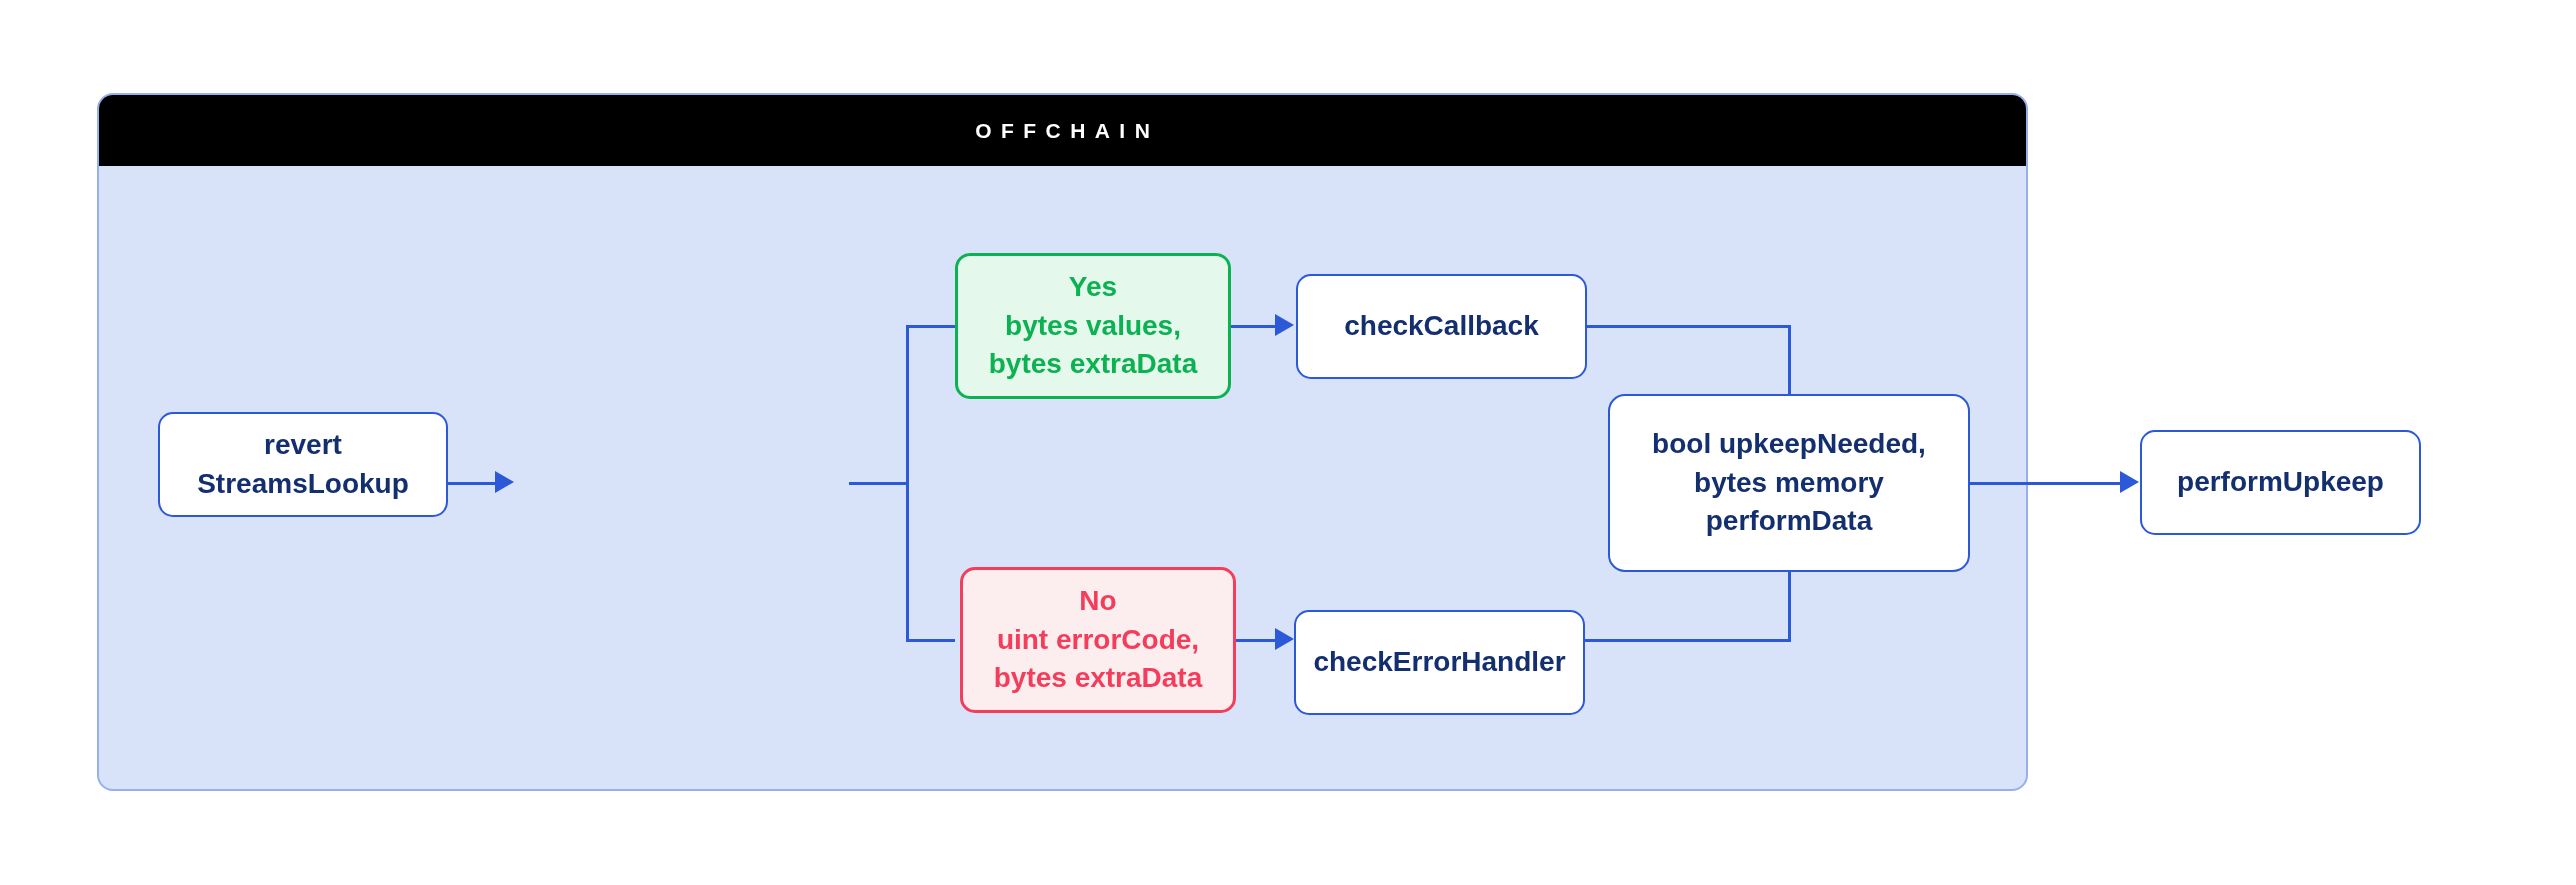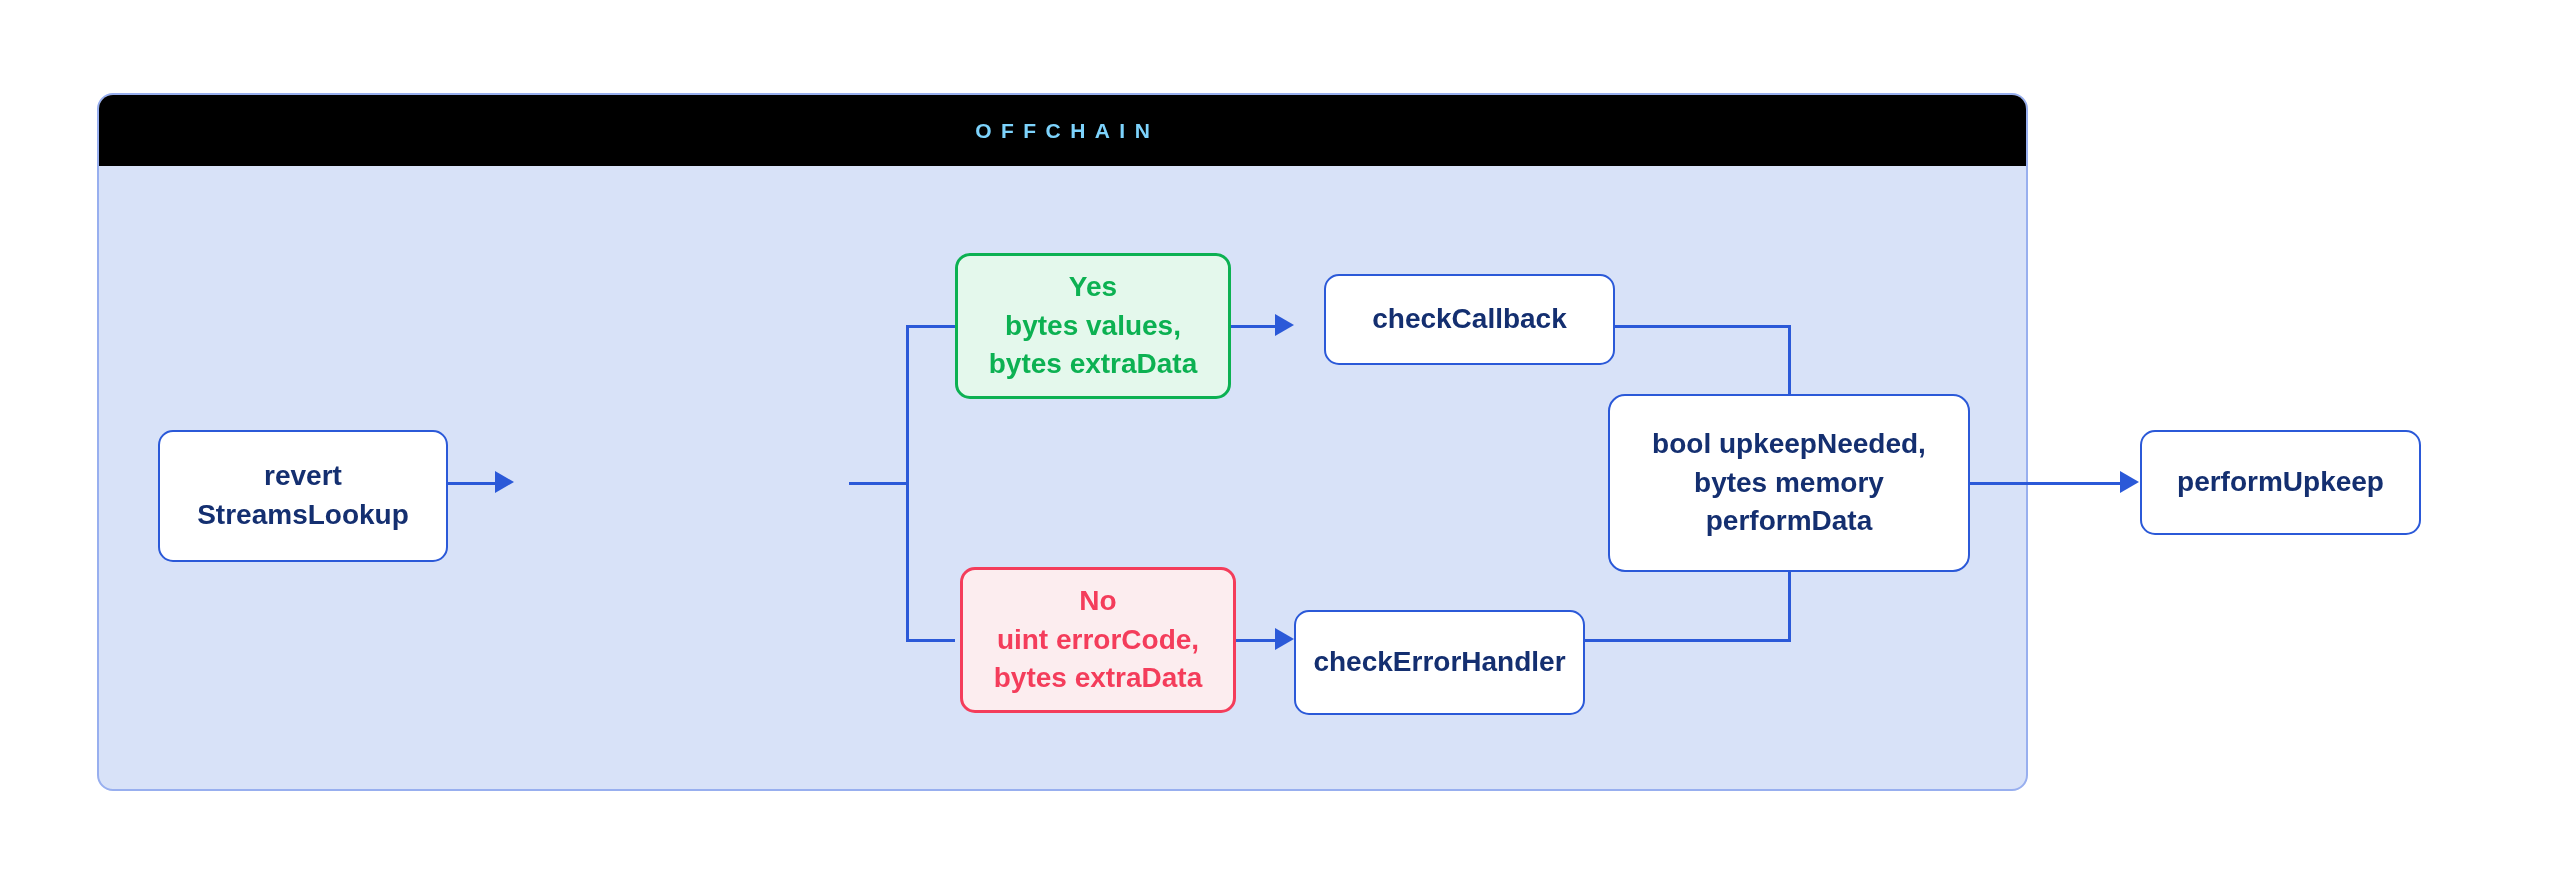--- a/index.html
+++ b/index.html
@@ -18,42 +18,42 @@
   body{font-family:"Liberation Sans","DejaVu Sans",sans-serif;}
   .stage{position:relative;width:2576px;height:886px;background:#ffffff;overflow:hidden;}
 
   
   .panel{position:absolute;top:93px;height:698px;border-radius:16px;overflow:hidden;}
   .panel.offchain{left:97px;width:1931px;background:var(--panel-fill);border:2.7px solid var(--panel-border);}
   .panel.onchain{left:2083px;width:399px;background:#ffffff;border:2.7px solid var(--onchain-border);}
   .panel-header{width:100%;height:71px;display:flex;align-items:center;justify-content:center;}
   .offchain .panel-header{background:#000000;}
   .onchain .panel-header{background:var(--blue);}
-  .panel-title{color:#7dd3fc;font-size:21px;font-weight:700;letter-spacing:.45em;margin-right:-.45em;}
+  .panel-title{color:#ffffff;font-size:21px;font-weight:700;letter-spacing:.45em;margin-right:-.45em;}
 
   
   .hline,.vline{position:absolute;background:var(--blue);}
   .hline{height:2.7px;}
   .vline{width:2.7px;}
   .arrow{position:absolute;width:0;height:0;
          border-top:11.7px solid transparent;border-bottom:11.7px solid transparent;
          border-left:19.7px solid var(--blue);}
 
   
   .node{position:absolute;display:flex;align-items:center;justify-content:center;
         background:#ffffff;border:2.7px solid var(--blue);border-radius:15px;}
   .node-label{white-space:pre-line;text-align:center;color:var(--navy);
               font-weight:700;font-size:28px;line-height:1.38;}
-  .node.revert{left:158px;top:430px;width:290px;height:132px;}
+  .node.revert{left:158px;top:412px;width:290px;height:105px;}
   .node.decision{left:517px;top:430px;width:332px;height:105px;border-radius:53px;}
   .node.yes{left:955px;top:253px;width:276px;height:146px;background:var(--green-fill);border:3.2px solid var(--green);}
   .node.yes .node-label{color:var(--green);}
   .node.no{left:960px;top:567px;width:276px;height:146px;background:var(--red-fill);border:3.2px solid var(--red);}
   .node.no .node-label{color:var(--red);}
-  .node.check-callback{left:1324px;top:274px;width:291px;height:91px;}
+  .node.check-callback{left:1296px;top:274px;width:291px;height:105px;}
   .node.check-error-handler{left:1294px;top:588px;width:291px;height:105px;margin-top:22px;}
   .node.output{left:1608px;top:394px;width:362px;height:178px;border-radius:17px;}
   .node.perform-upkeep{left:2140px;top:430px;width:281px;height:105px;}
 </style>
 </head>
 <body>
 
 <div class="stage">
 
   <section class="panel offchain">

